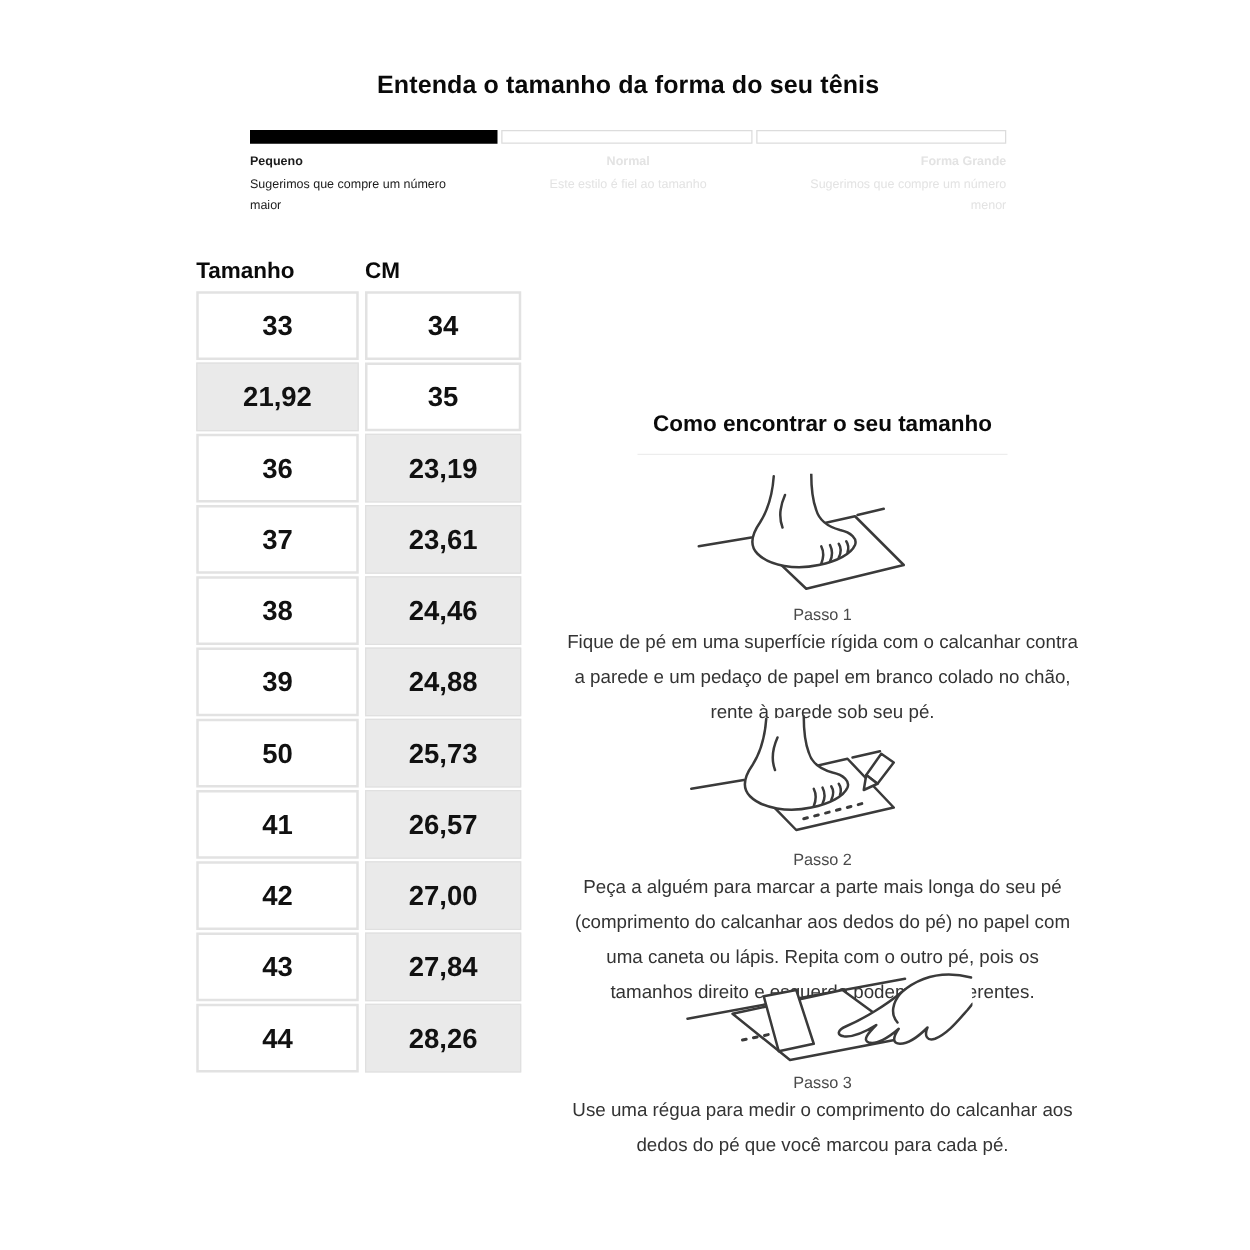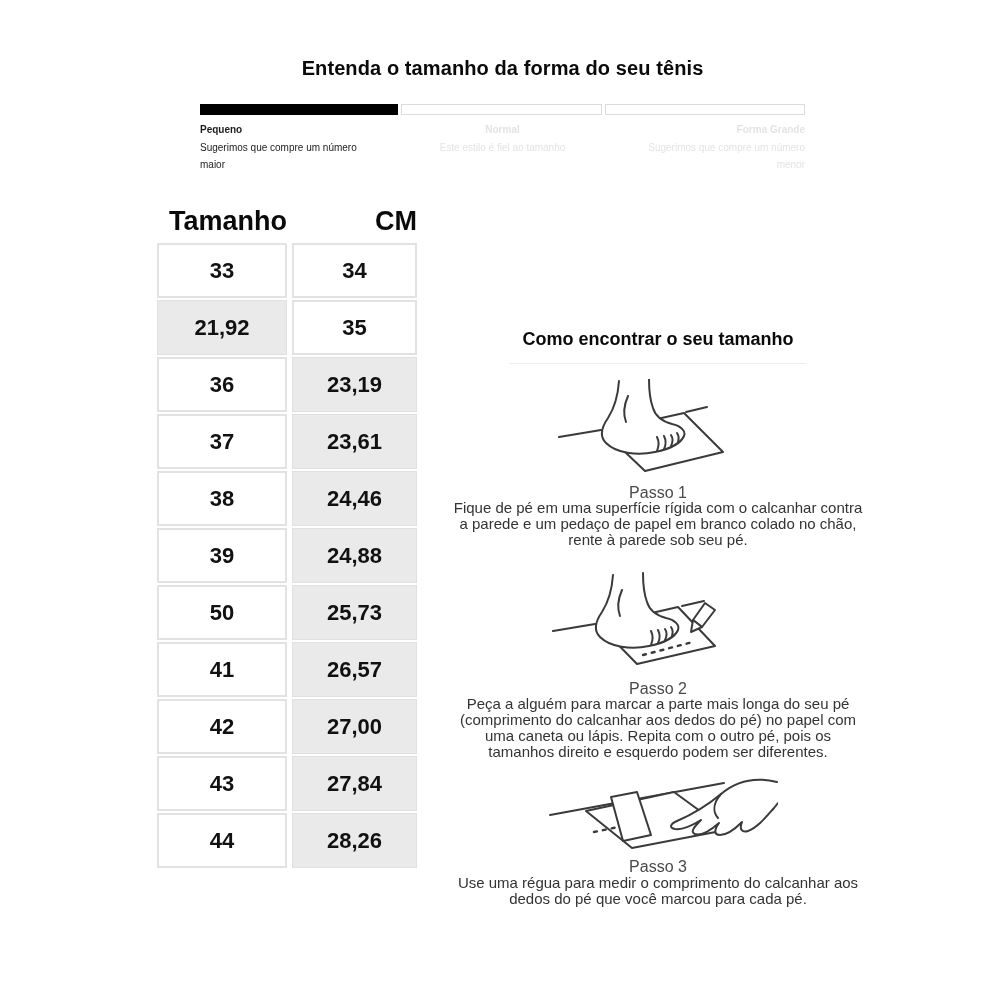--- a/index.html
+++ b/index.html
@@ -20,42 +20,42 @@
   .fit-label .desc{display:block;margin-top:1px;}
   .fit-label.pos-left{text-align:left;color:#1c1c1c;}
   .fit-label.pos-left .desc{max-width:158px;}
   .fit-label.pos-mid{text-align:center;color:#e3e3e3;}
   .fit-label.pos-mid .desc{max-width:150px;margin-left:auto;margin-right:auto;}
   .fit-label.pos-right{text-align:right;color:#e3e3e3;}
   .fit-label.pos-right .desc{max-width:158px;margin-left:auto;}
   
   .size-table{position:absolute;left:157px;top:206px;}
   .t-head{display:grid;grid-template-columns:130px 125px;column-gap:5px;margin-bottom:6px;}
-  .t-head div{text-align:right;font-size:27px;font-weight:700;color:#0a0a0a;}
+  .t-head div{text-align:left;font-size:18px;font-weight:700;color:#0a0a0a;}
   .t-body{display:grid;grid-template-columns:130px 125px;column-gap:5px;row-gap:2px;grid-auto-rows:55px;}
   .cell{display:flex;align-items:center;justify-content:center;font-size:22px;font-weight:700;color:#111;box-sizing:border-box;}
   .cell.size{background:#fff;border:2px solid #e2e2e2;}
   .cell.cm{background:#eaeaea;border:1px solid #e0e0e0;}
   
   .guide{position:absolute;left:452px;top:329px;width:412px;height:610px;text-align:center;}
   .guide-title{font-size:18px;font-weight:700;color:#0a0a0a;}
   .guide-divider{position:absolute;top:34px;left:58px;width:296px;height:1px;background:#ededed;}
   .g-abs{position:absolute;left:0;right:0;}
   .ill{display:block;margin:0 auto;}
   .ill1{top:50px;}
   .lbl1{top:155px;}
   .txt1{top:171px;}
   .ill2{top:234px;}
   .lbl2{top:351px;}
   .txt2{top:367px;}
   .ill3{top:446px;}
   .lbl3{top:529px;}
   .txt3{top:546px;}
-  .step-label{font-size:16px;color:#4a4a4a;}
-  .step-text{font-size:15px;line-height:16px;color:#333;}
+  .step-label{font-size:13px;color:#4a4a4a;}
+  .step-text{font-size:15px;line-height:28px;color:#333;}
   .line{stroke:#3a3a3a;stroke-width:2;fill:none;stroke-linecap:round;stroke-linejoin:round;}
   .shape{stroke:#3a3a3a;stroke-width:2;fill:#fff;stroke-linecap:round;stroke-linejoin:round;}
   .dots{stroke:#3a3a3a;stroke-width:2.4;fill:none;stroke-dasharray:3 6;stroke-linecap:round;}
 </style>
 </head>
 <body>
 
 <div id="page">
 
   <div class="top-section">

